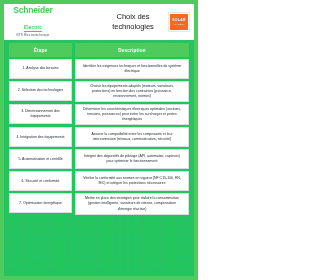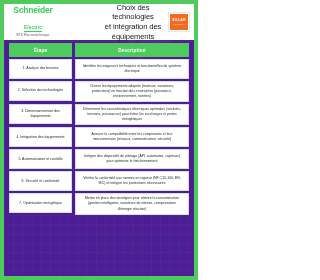--- a/index.html
+++ b/index.html
@@ -21,21 +21,21 @@
     width: 198px;
     height: 280px;
     background: #4ECB5C;
     padding: 4px;
   }
 
   .sheet {
     position: relative;
     width: 100%;
     height: 100%;
-    background: #4c1d95;
+    background: #22c55e;
     overflow: hidden;
   }
 
   
   .grid-bg {
     position: absolute;
     inset: 0;
     background-image:
       linear-gradient(to right, rgba(120,140,160,.085) 1px, transparent 1px),
       linear-gradient(to bottom, rgba(120,140,160,.085) 1px, transparent 1px);
@@ -206,21 +206,20 @@
       <div class="brand">
         <span class="brand-name">Schneider</span>
         <span class="brand-sub-wrap">
           <span class="brand-sub">Electric</span>
         </span>
         <span class="brand-course">BTS Électrotechnique</span>
       </div>
 
       <div class="title-wrap">
         <span class="title-line">Choix des technologies</span>
-        <span class="title-line">et intégration des équipements</span>
       </div>
 
       <div class="badge">
         <span class="badge-main">SOLAR</span>
         <span class="badge-sub">ACADEMY</span>
       </div>
 
     </div>
 
     <div class="table">

